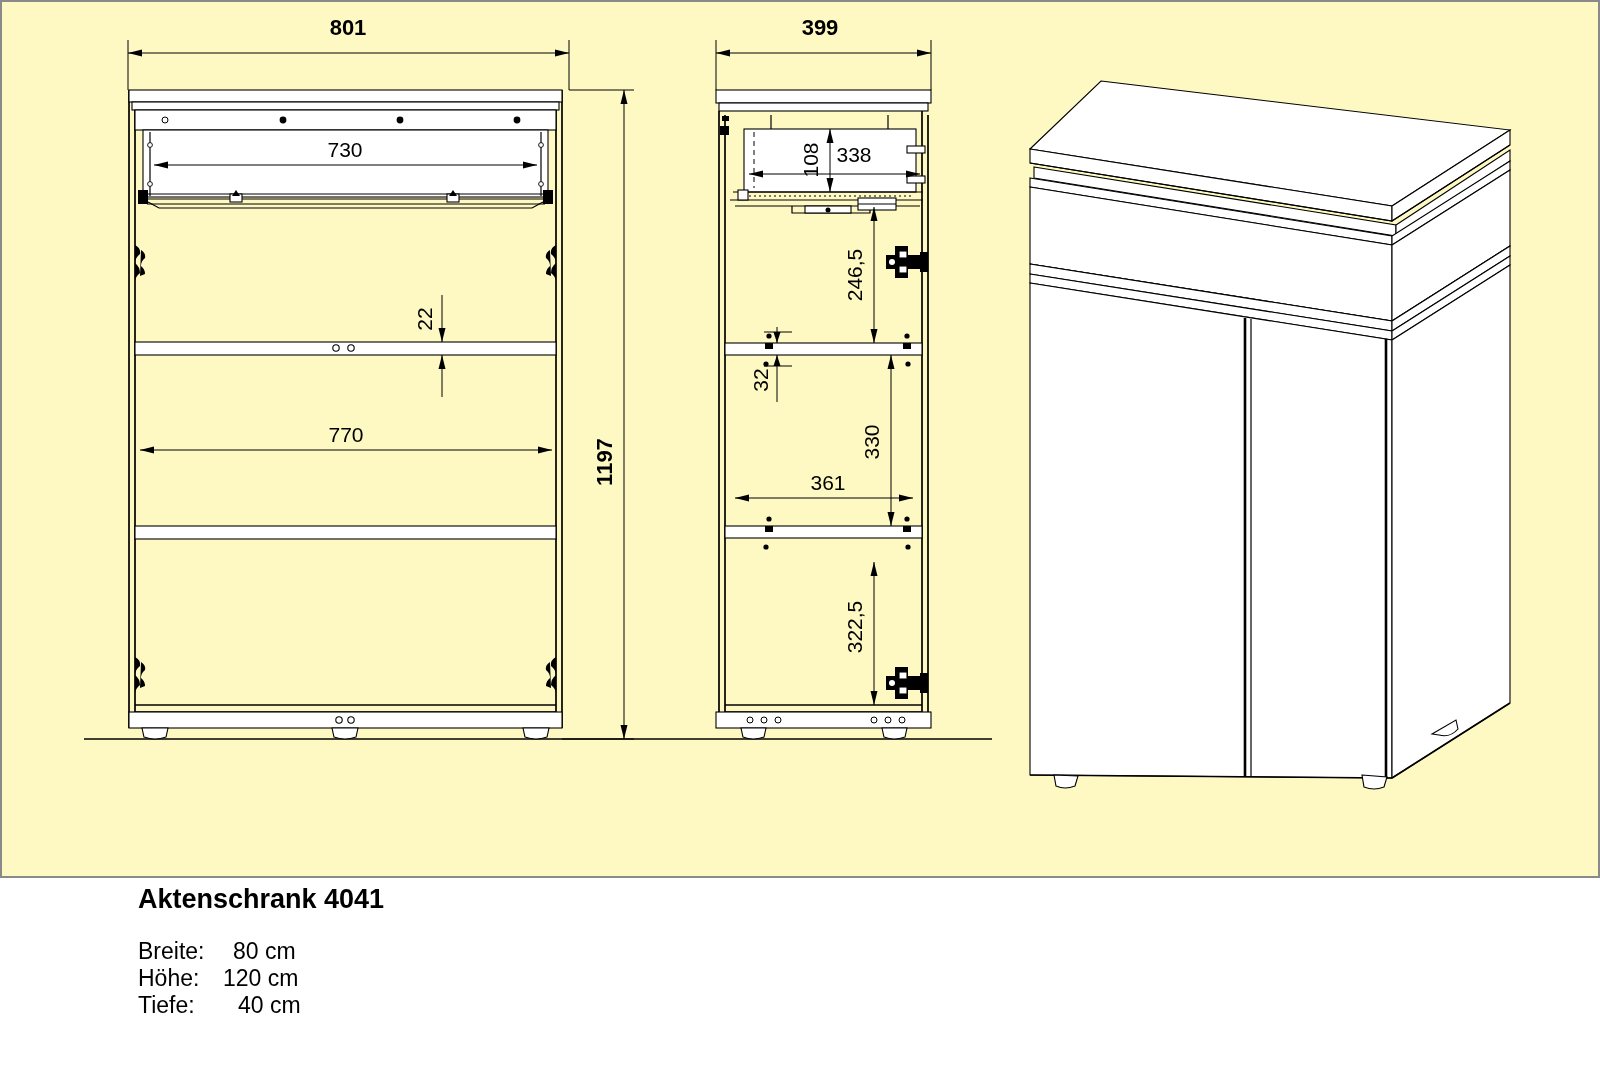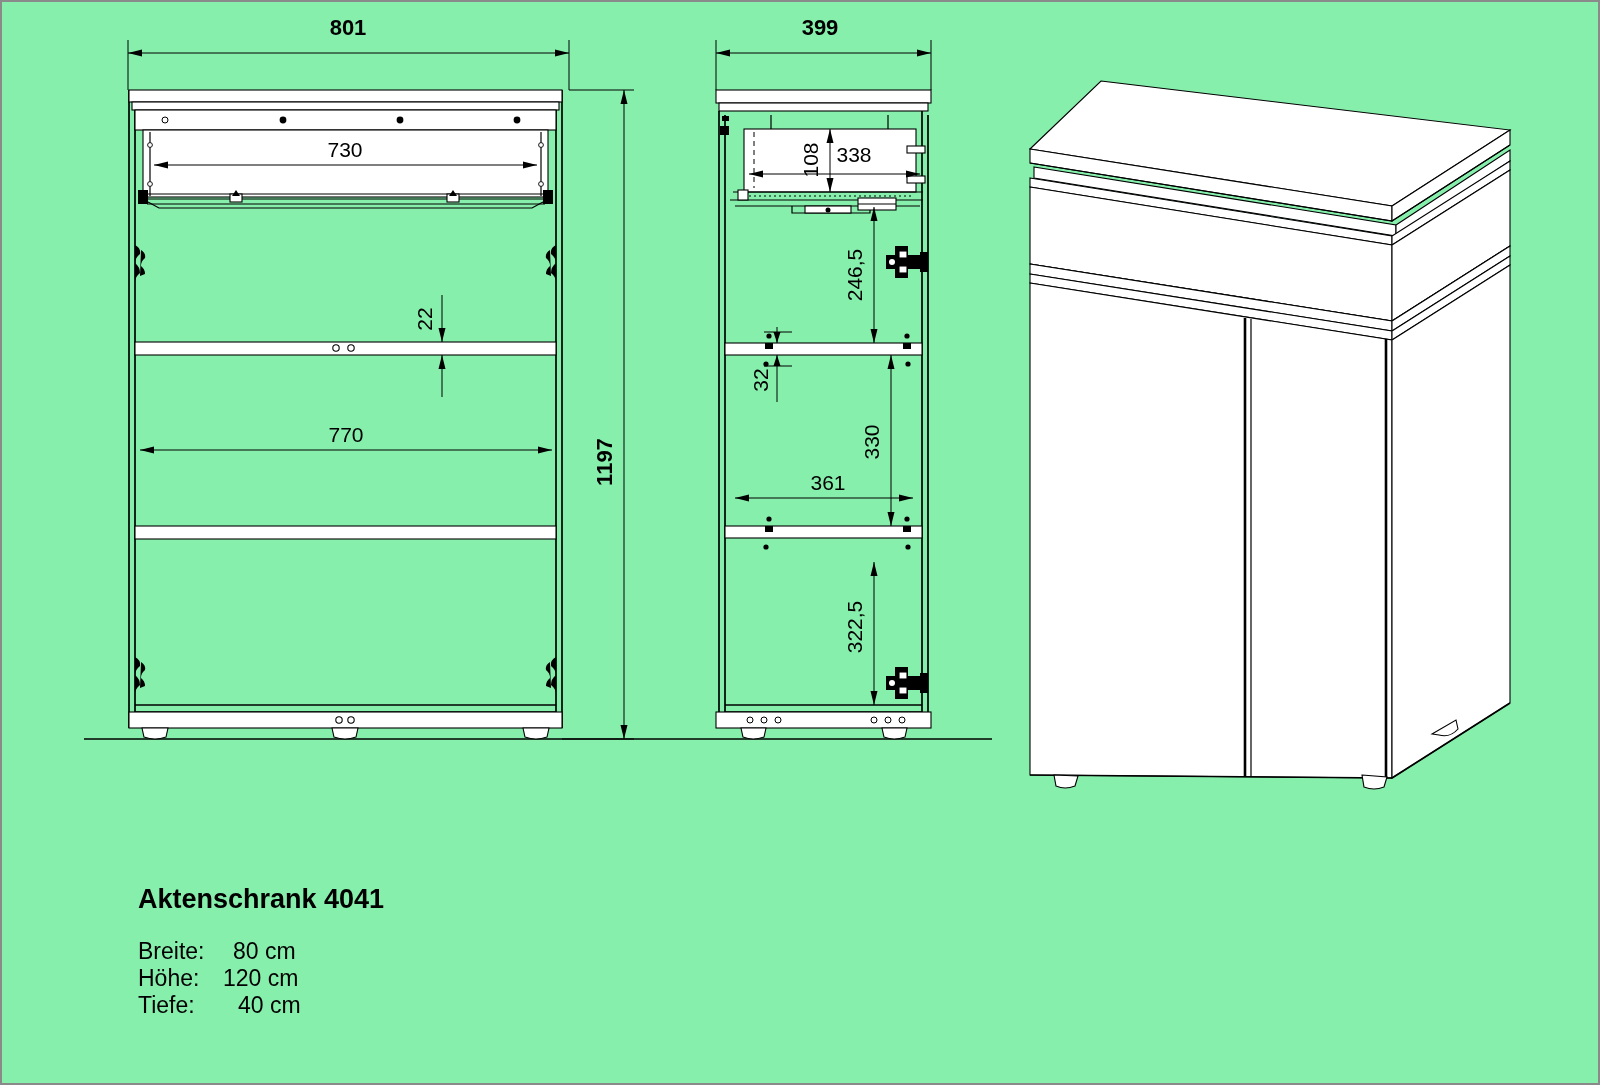--- a/index.html
+++ b/index.html
@@ -9,22 +9,22 @@
   }
   body {
     width: 1600px;
     height: 1085px;
     font-family: "Liberation Sans", sans-serif;
     overflow: hidden;
   }
   #sheet {
     position: relative;
     width: 1600px;
-    height: 1085px;
-    background: #86efac;
+    height: 878px;
+    background: #fef9c3;
     box-sizing: border-box;
     border: 2px solid #8a8a8a;
   }
   #drawing {
     position: absolute;
     left: 0;
     top: 0;
   }
   .dimtext {
     font-family: "Liberation Sans", sans-serif;

